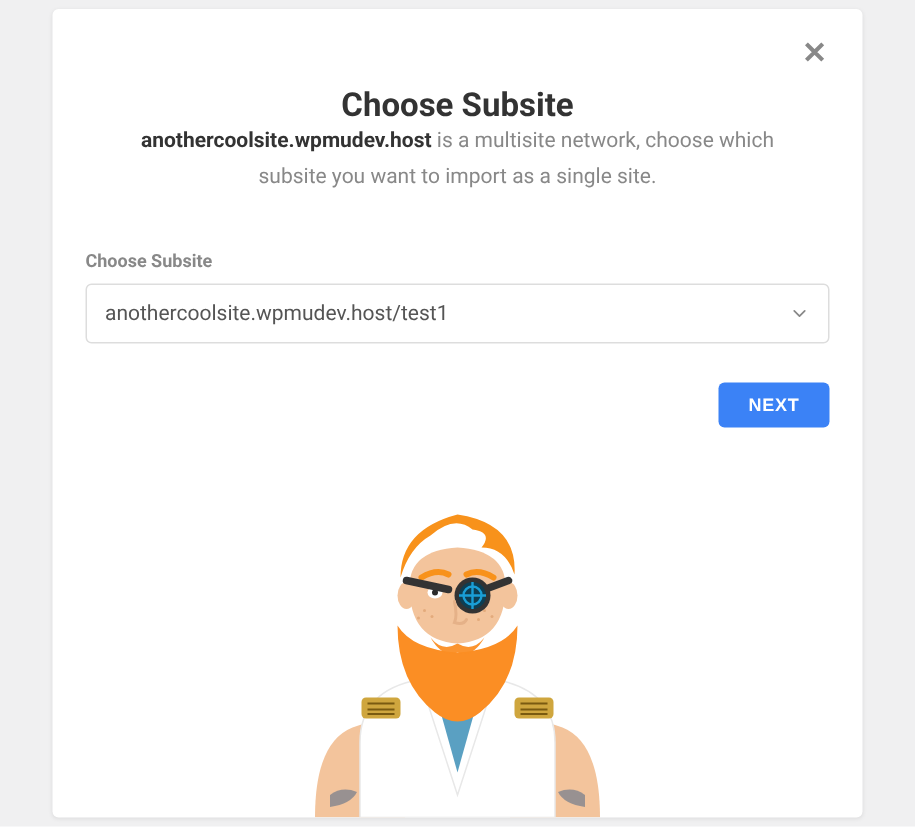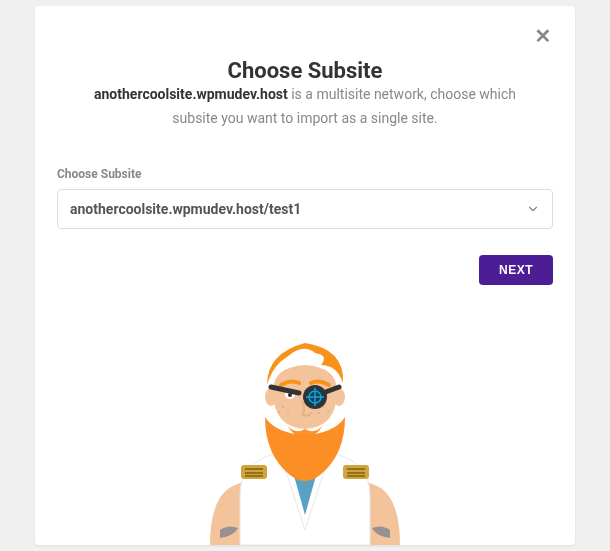--- a/index.html
+++ b/index.html
@@ -26,26 +26,26 @@
     .title { font-size:22px; font-weight:700; color:#333; text-align:center;
       margin-top:26px; }
     .desc { color:#888; font-size:14px; line-height:1.7; text-align:center;
       padding:0 24px; }
     .desc b { color:#333; font-weight:700; }
     .label { color:#888; font-size:12px; font-weight:700; margin-top:36px; }
     .select {
       margin-top:8px; border:1px solid #ddd; border-radius:4px;
       height:40px; display:flex; align-items:center;
       padding:0 12px; justify-content:space-between;
-      cursor:pointer; font-size:14px; color:#555;font-weight:bold;
+      cursor:pointer; font-size:14px; color:#555;
     }
     .chev { width:14px; height:14px; }
     .footer { margin-top:26px; display:flex; justify-content:flex-end; }
     .next-btn {
-      background:#4c1d95; color:#fff; border:0; border-radius:4px;
+      background:#3b82f6; color:#fff; border:0; border-radius:4px;
       font-size:12px; font-weight:700; letter-spacing:.5px;
       padding:8px 20px; cursor:pointer;
     }
     .art {
       flex:1; display:flex; justify-content:center; align-items:flex-end;
       margin-top:10px;
     }
   </style>
 </head>
 <body>

